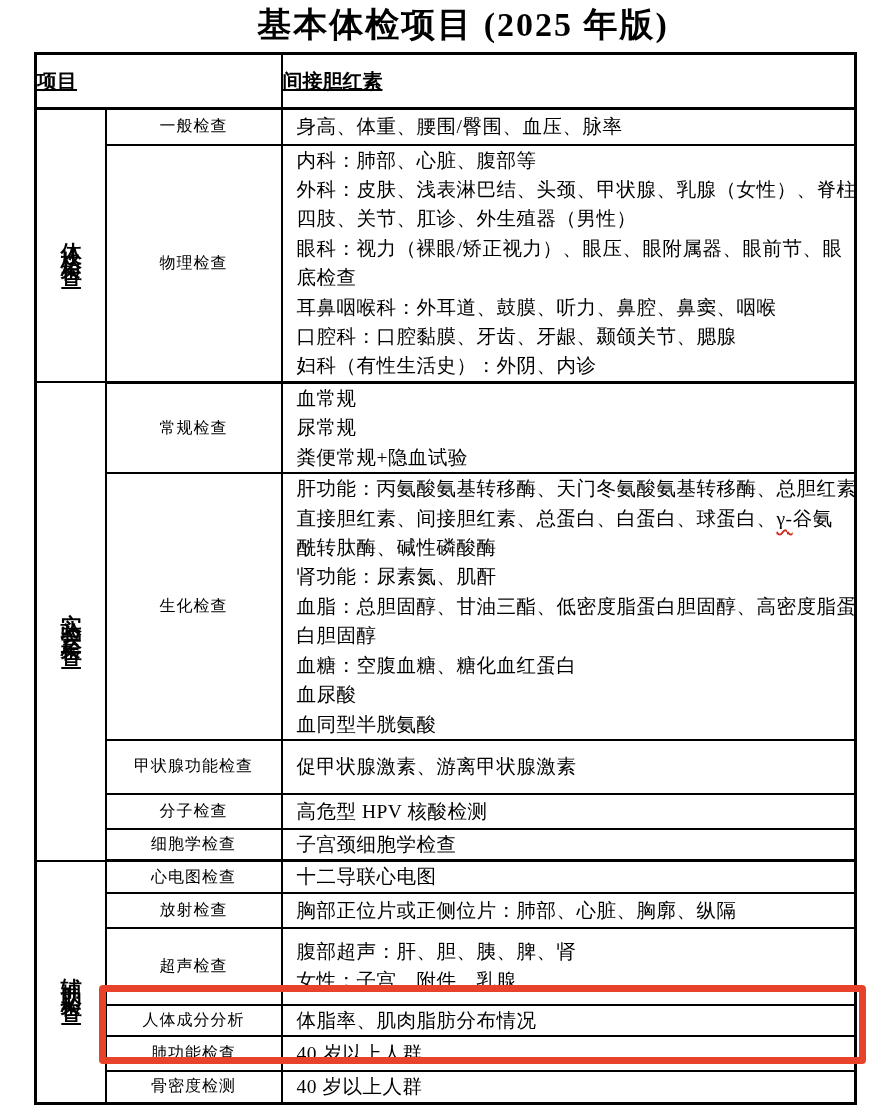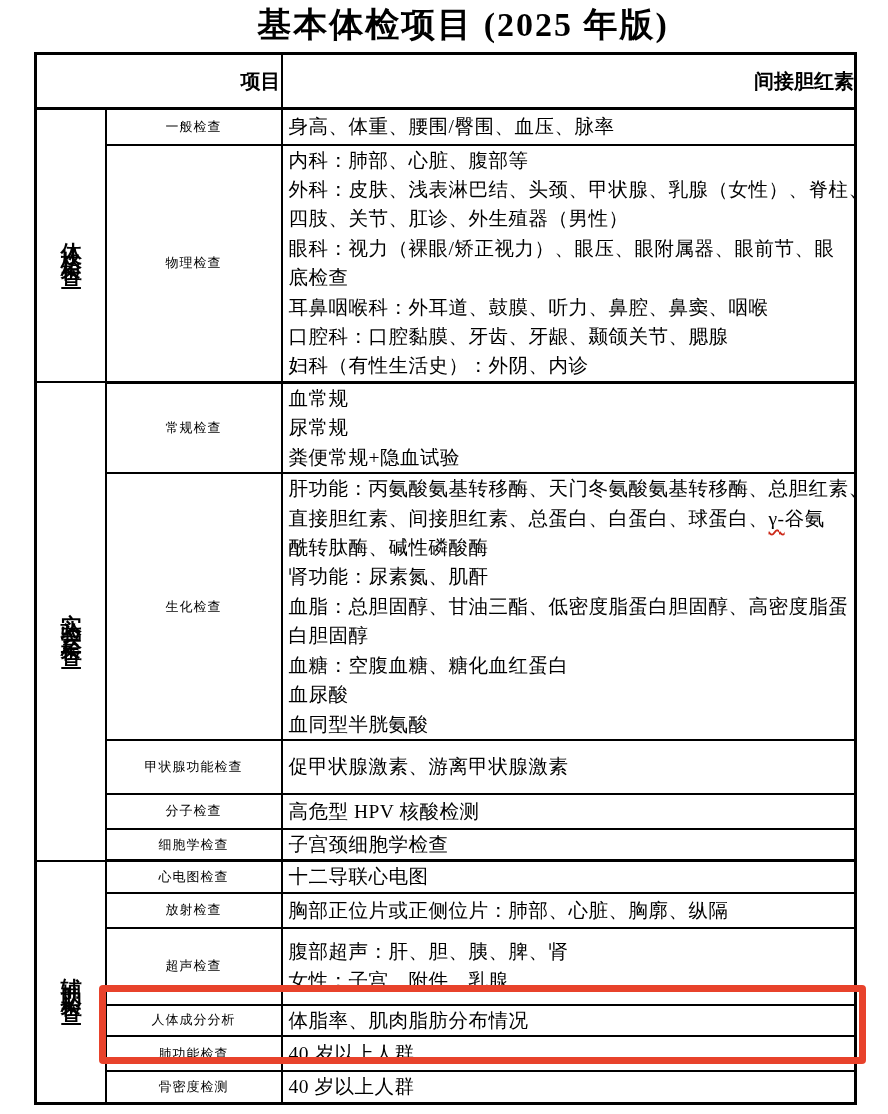--- a/index.html
+++ b/index.html
@@ -38,47 +38,48 @@
   }
   td {
     border: 2px solid #000;
     padding: 0;
     overflow: hidden;
   }
   tr.sec-end > td, tr.hdr-row > td {
     border-bottom-width: 3px;
   }
   .hdr-cell {
-    text-align: right;
+    text-align: left;
     vertical-align: middle;
     font-weight: bold;
     font-size: 20px;
+    text-decoration: underline;
   }
   .sec-cell {
     text-align: center;
     vertical-align: middle;
     font-weight: bold;
     font-size: 21px;
   }
   .sec-cell > span {
     display: inline-block;
     writing-mode: vertical-lr;
     text-orientation: upright;
     letter-spacing: 9px;
     line-height: 1;
   }
   .sub-cell {
     text-align: center;
     vertical-align: middle;
-    font-size: 13px;
+    font-size: 16px;
     letter-spacing: 1px;
   }
   .content-cell {
     vertical-align: middle;
-    padding: 0 6px;
+    padding: 0 14px;
     font-size: 19.5px;
     letter-spacing: 0.5px;
   }
   .content-cell .ln {
     line-height: 29.4px;
     white-space: nowrap;
   }
   .squig {
     text-decoration: underline wavy #cc2a1a 2px;
     text-underline-offset: 4px;

